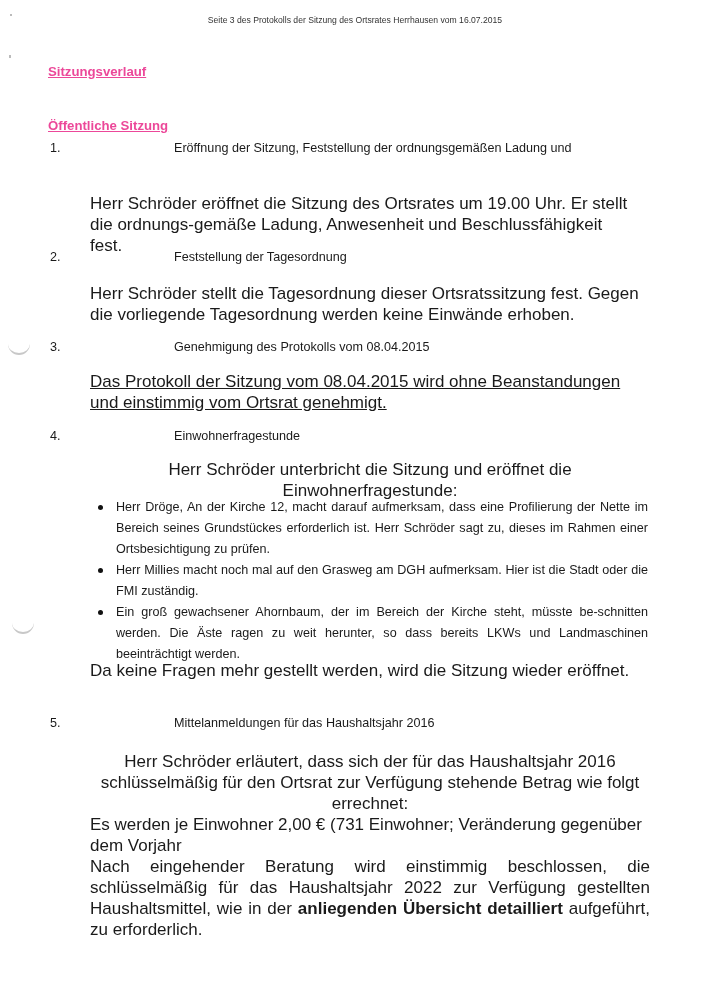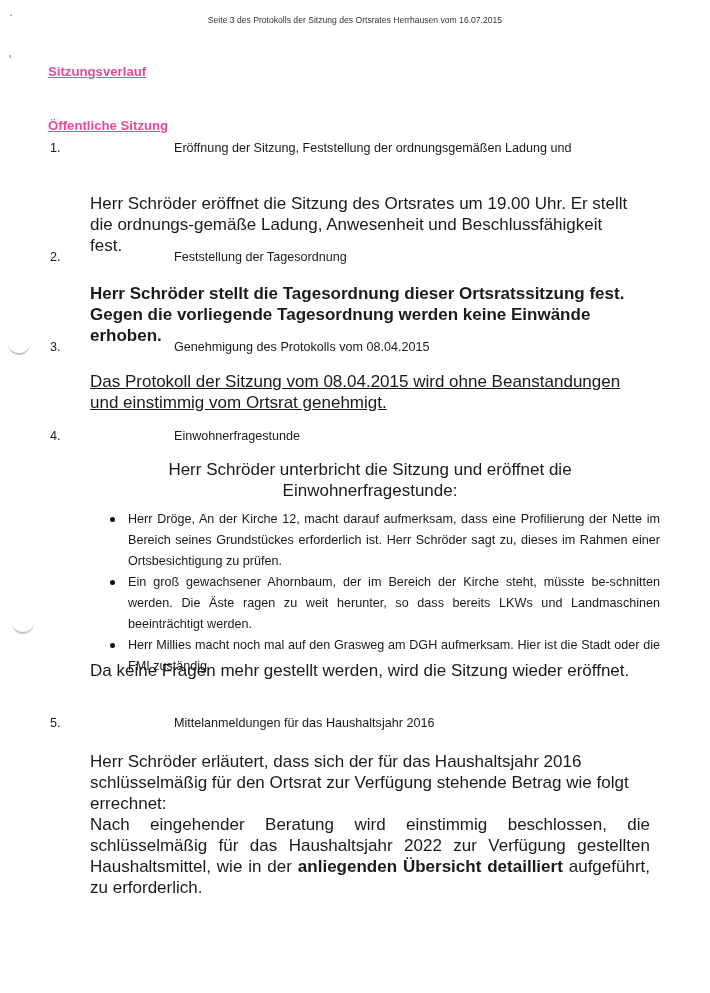--- a/index.html
+++ b/index.html
@@ -22,21 +22,21 @@
   }
   .num { position: absolute; left: 50px; font-size: 12.6px; }
   .item-title {
     position: absolute; left: 174px; font-size: 12.6px; 
     line-height: 19px; width: 440px;
   }
   .para {
     position: absolute; left: 90px; width: 560px; font-size: 17px; line-height: 21px;
   }
   .para.justify { text-align: justify; }
-  .bullets { position: absolute; left: 90px; width: 558px; margin: 12px; padding: 0; list-style: none; }
+  .bullets { position: absolute; left: 90px; width: 558px; margin: 0; padding: 0; list-style: none; }
   .bullets li {
     position: relative; padding-left: 26px; font-size: 12.6px; line-height: 21px;
     text-align: justify;
   }
   .bullets li .dot {
     position: absolute; left: 8px; top: 8px; width: 5px; height: 5px; border-radius: 50%; background: #111;
   }
   b { font-weight: bold; }
 </style>
 </head>
@@ -53,38 +53,39 @@
 <div class="h-main" style="top:118px;">Öffentliche Sitzung</div>
 
 <div class="num" style="top:141px;">1.</div>
 <div class="item-title" style="top:139px;">
   <div>Eröffnung der Sitzung, Feststellung der ordnungsgemäßen Ladung und</div>
 </div>
 <div class="para" style="top:193px;width:548px;">Herr Schröder eröffnet die Sitzung des Ortsrates um 19.00 Uhr. Er stellt die ordnungs-gemäße Ladung, Anwesenheit und Beschlussfähigkeit fest.</div>
 
 <div class="num" style="top:250px;">2.</div>
 <div class="item-title" style="top:248px;">Feststellung der Tagesordnung</div>
-<div class="para" style="top:283px;font-weight:bold;">Herr Schröder stellt die Tagesordnung dieser Ortsratssitzung fest. Gegen die vorliegende Tagesordnung werden keine Einwände erhoben.</div>
+<div class="para" style="top:283px;">Herr Schröder stellt die Tagesordnung dieser Ortsratssitzung fest. Gegen die vorliegende Tagesordnung werden keine Einwände erhoben.</div>
 
 <div class="num" style="top:340px;">3.</div>
 <div class="item-title" style="top:338px;">Genehmigung des Protokolls vom 08.04.2015</div>
 <div class="para" style="top:371px;text-decoration:underline;">Das Protokoll der Sitzung vom 08.04.2015 wird ohne Beanstandungen und einstimmig vom Ortsrat genehmigt.</div>
 
 <div class="num" style="top:429px;">4.</div>
 <div class="item-title" style="top:427px;">Einwohnerfragestunde</div>
 <div class="para" style="top:459px;text-align:center;">Herr Schröder unterbricht die Sitzung und eröffnet die Einwohnerfragestunde:</div>
 <ul class="bullets" style="top:497px;">
   <li><span class="dot"></span><span>Herr Dröge, An der Kirche 12, macht darauf aufmerksam, dass eine Profilierung der Nette im Bereich seines Grundstückes erforderlich ist. Herr Schröder sagt zu, dieses im Rahmen einer Ortsbesichtigung zu prüfen.</span></li>
+  <li><span class="dot"></span><span>Herr Millies macht noch mal auf den Grasweg am DGH aufmerksam. Hier ist die Stadt oder die FMI zuständig.</span></li>
   <li><span class="dot"></span><span>Ein groß gewachsener Ahornbaum, der im Bereich der Kirche steht, müsste be-schnitten werden. Die Äste ragen zu weit herunter, so dass bereits LKWs und Landmaschinen beeinträchtigt werden.</span></li>
-  <li><span class="dot"></span><span>Herr Millies macht noch mal auf den Grasweg am DGH aufmerksam. Hier ist die Stadt oder die FMI zuständig.</span></li>
 </ul>
 <div class="para" style="top:660px;">Da keine Fragen mehr gestellt werden, wird die Sitzung wieder eröffnet.</div>
 
 <div class="num" style="top:716px;">5.</div>
 <div class="item-title" style="top:714px;">Mittelanmeldungen für das Haushaltsjahr 2016</div>
 <div class="para justify" style="top:751px;">
-  <div style="text-align:left;">Herr Schröder erläutert, dass sich der für das Haushaltsjahr 2016 schlüsselmäßig für den Ortsrat zur Verfügung stehende Betrag wie folgt errechnet:</div>
+  <div style="text-align:center;">Herr Schröder erläutert, dass sich der für das Haushaltsjahr 2016 schlüsselmäßig für den Ortsrat zur Verfügung stehende Betrag wie folgt errechnet:</div>
+  <div style="text-align:left;">Es werden je Einwohner 2,00 € (731 Einwohner; Veränderung gegenüber dem Vorjahr</div>
   <div>
     <span>Nach eingehender Beratung wird einstimmig beschlossen, die schlüsselmäßig für das Haushaltsjahr 2022 zur Verfügung gestellten Haushaltsmittel, wie in der</span>
     <b>anliegenden Übersicht detailliert</b>
     <span>aufgeführt, zu erforderlich.</span>
   </div>
 </div>
 
 </body></html>

